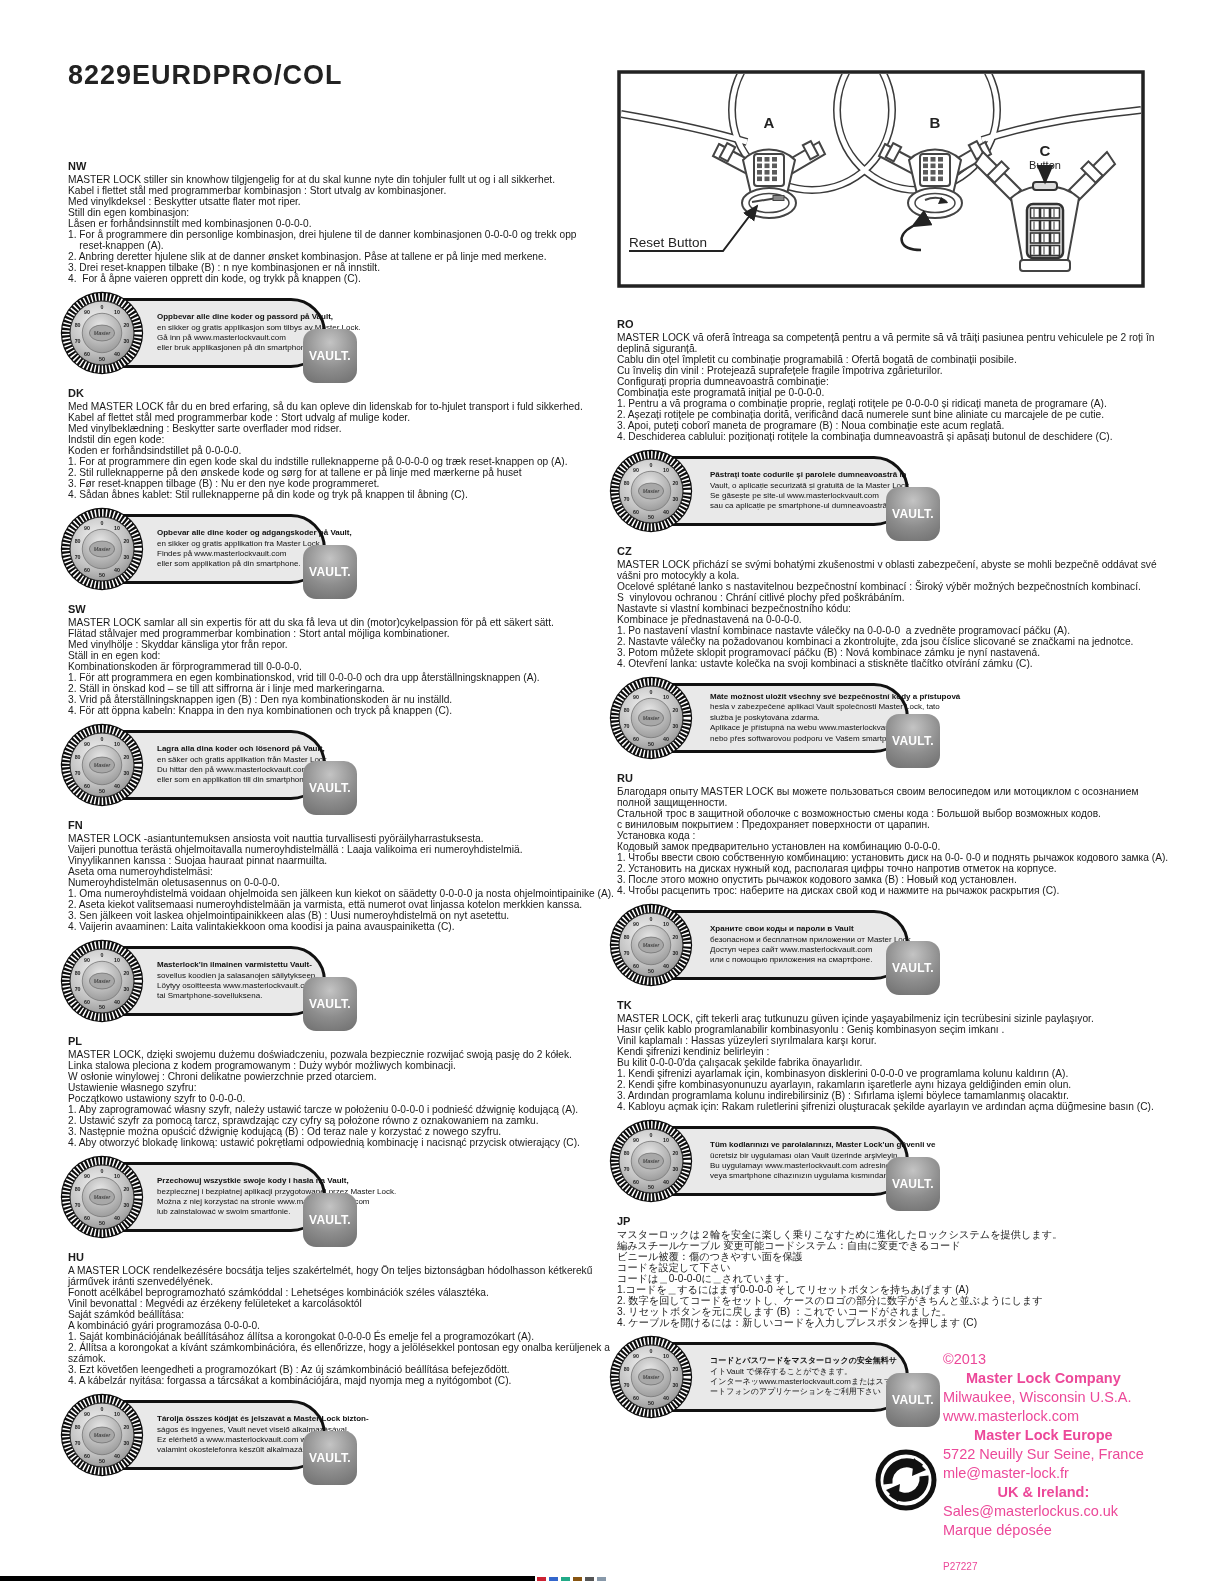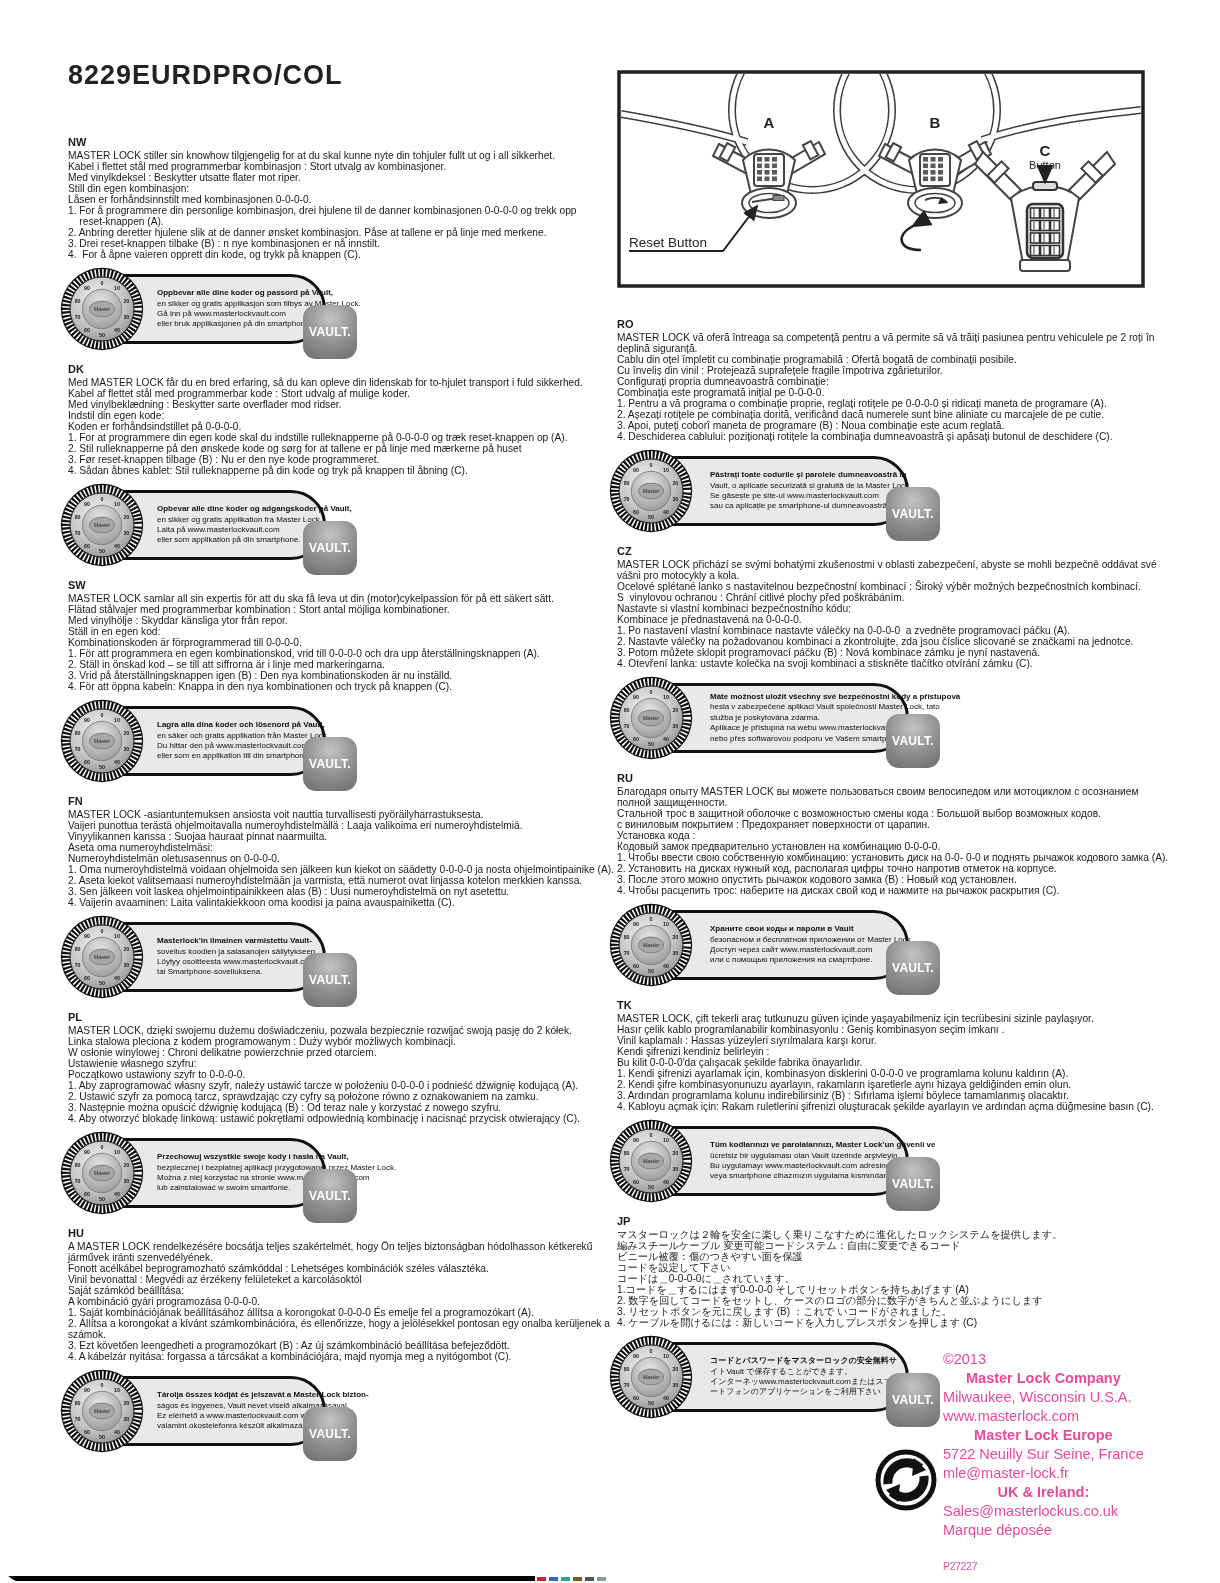--- a/index.html
+++ b/index.html
@@ -1,20 +1,20 @@
 <!DOCTYPE html>
 <html><head>
 <meta charset="utf-8">
 <style>
   html,body{margin:0;padding:0;background:#fff;}
   .page{position:relative;width:1220px;height:1583px;background:#fff;overflow:hidden;
-        font-family:"Liberation Sans",sans-serif;color:#1a1a1a;border-radius:26px;}
+        font-family:"Liberation Sans",sans-serif;color:#1a1a1a;}
   .title{position:absolute;left:68px;top:60px;font-size:27px;font-weight:bold;letter-spacing:1px;color:#222;}
   .col{position:absolute;width:552px;}
-  #col-left{left:68px;top:136px;}
+  #col-left{left:68px;top:160px;}
   #col-right{left:617px;top:70px;}
   .diagram-box{width:528px;height:218px;margin-bottom:26px;}
   .sec{margin-bottom:9px;}
   .sec-code{font-size:11px;font-weight:bold;margin-bottom:2px;}
   .sec-body{font-size:10.2px;line-height:11px;white-space:pre-wrap;}
   .badge-row{position:relative;height:84px;margin:7px 0 12px 0;}
   .pill{position:absolute;left:0;top:7px;height:70px;background:#e9e9e9;border:3px solid #111;
         border-radius:38px;box-sizing:border-box;display:flex;align-items:center;}
   #col-left .pill{width:258px;}
   #col-right .pill{width:292px;}
@@ -126,21 +126,21 @@
 Koden er forhåndsindstillet på 0-0-0-0.
 1. For at programmere din egen kode skal du indstille rulleknapperne på 0-0-0-0 og træk reset-knappen op (A).
 2. Stil rulleknapperne på den ønskede kode og sørg for at tallene er på linje med mærkerne på huset
 3. Før reset-knappen tilbage (B) : Nu er den nye kode programmeret.
 4. Sådan åbnes kablet: Stil rulleknapperne på din kode og tryk på knappen til åbning (C).</div>
     <div class="badge-row">
       <div class="pill">
         <div class="badge-text">
               <div class="bl bold">Opbevar alle dine koder og adgangskoder på Vault,</div>
               <div class="bl">en sikker og gratis applikation fra Master Lock.</div>
-              <div class="bl">Laita på www.masterlockvault.com</div>
+              <div class="bl">Findes på www.masterlockvault.com</div>
               <div class="bl">eller som applikation på din smartphone.</div>
             </div>
         <div class="vault-logo">
           <span>VAULT.</span>
         </div>
       </div>
       <svg class="dial" viewBox="0 0 100 100">
         <use href="#dial"></use>
       </svg>
     </div>

